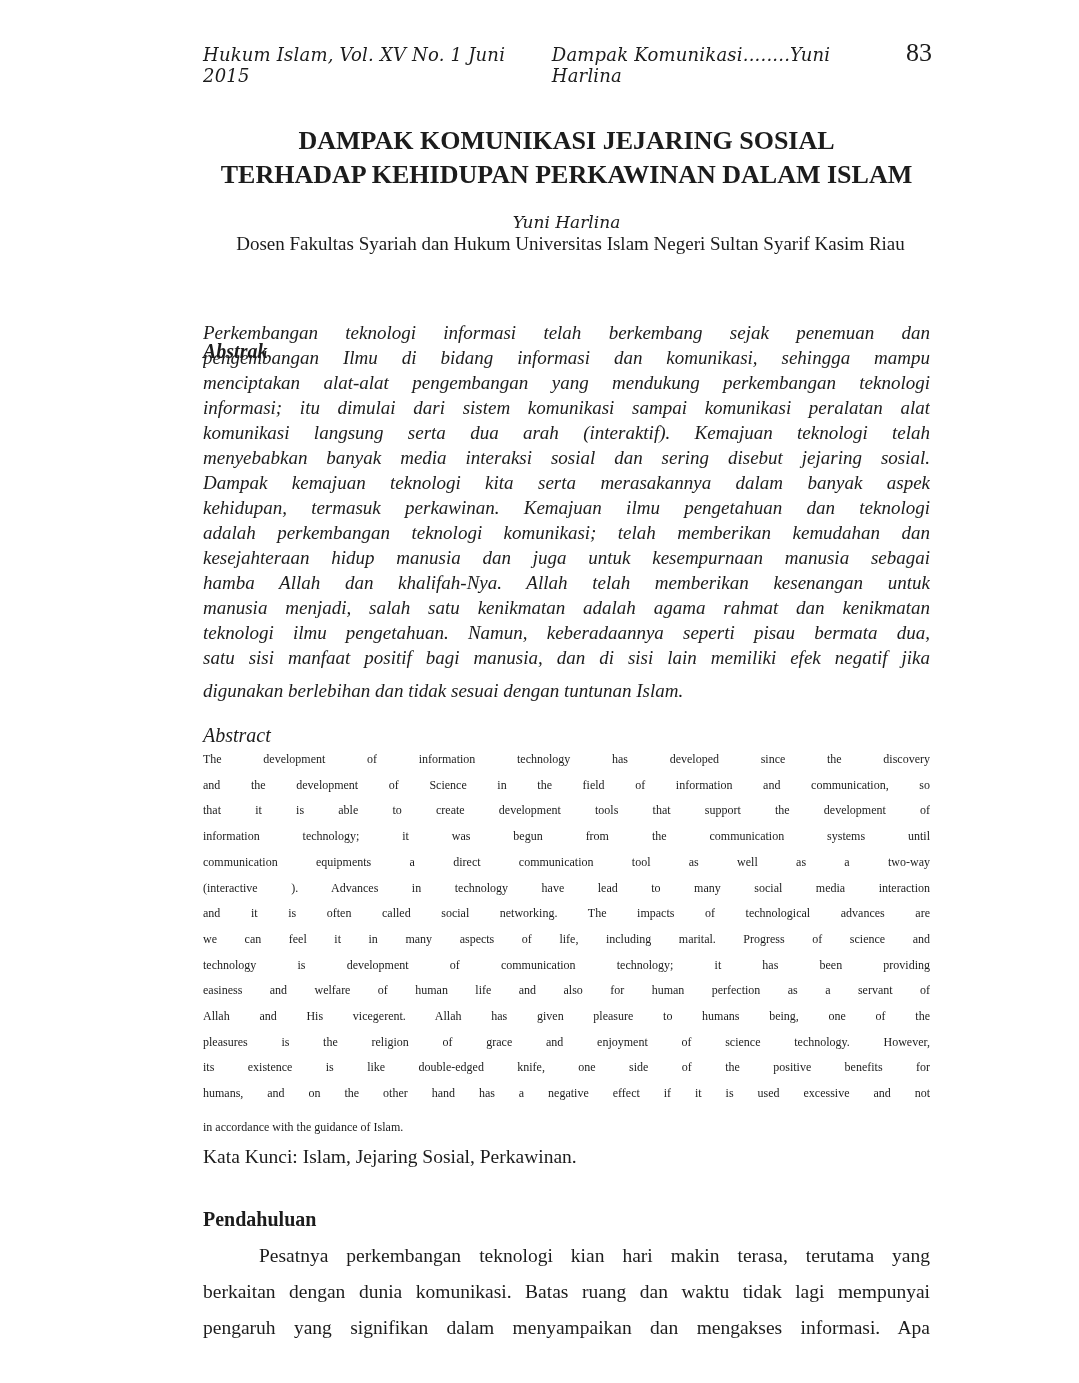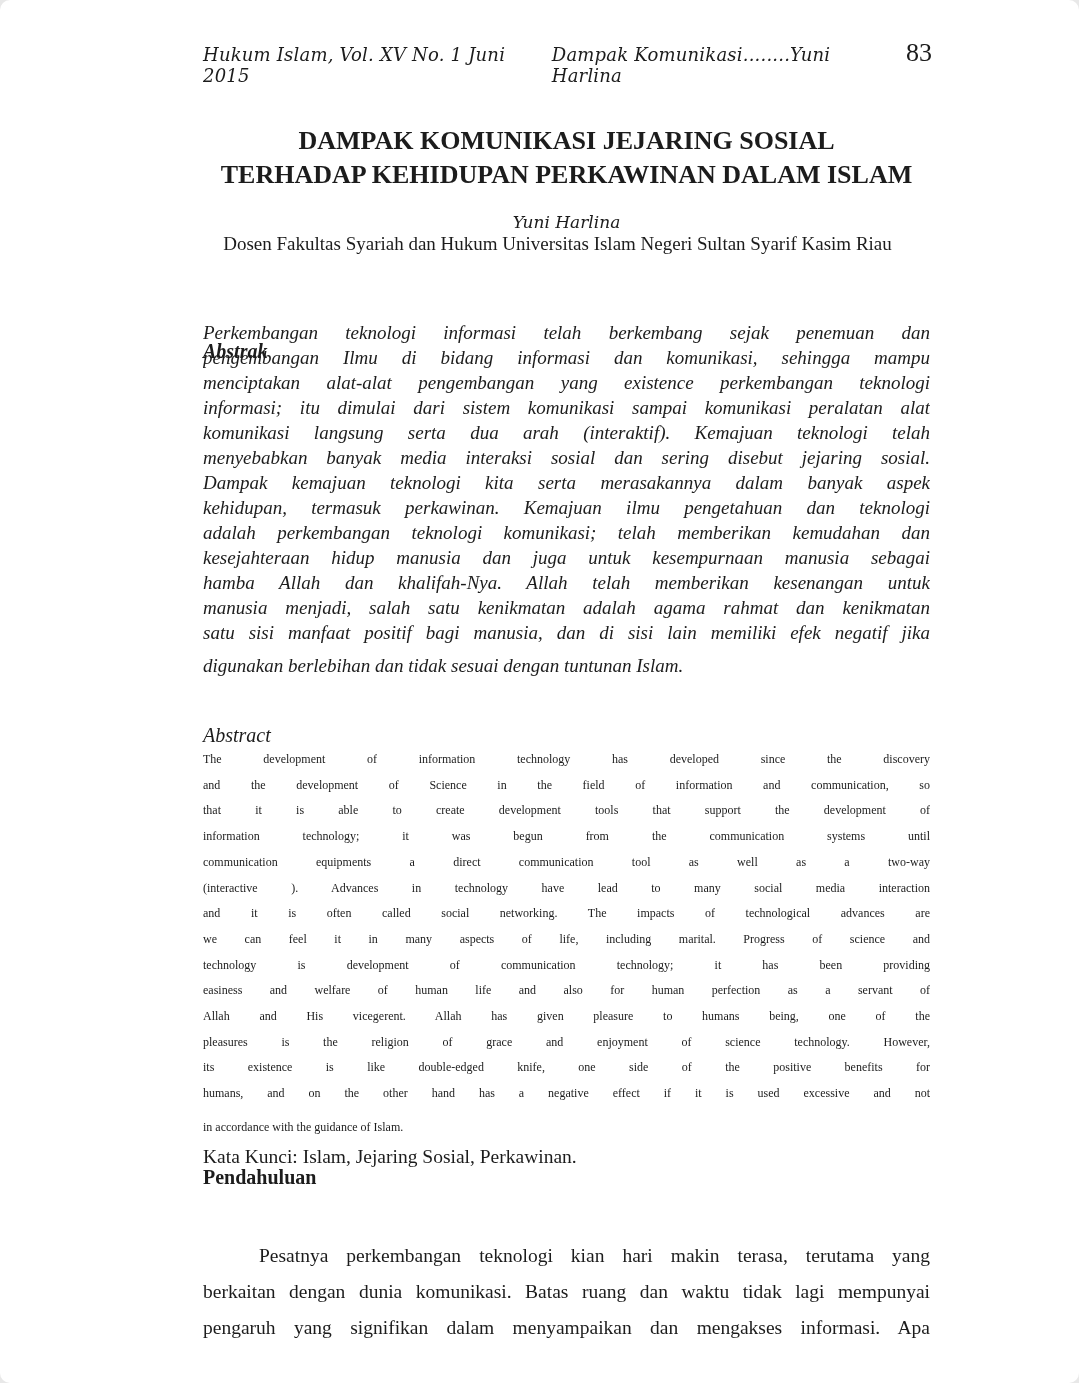--- a/index.html
+++ b/index.html
@@ -5,21 +5,20 @@
   * { margin: 0; padding: 0; box-sizing: border-box; }
   html, body { background: #e8e8e8; }
   .page {
     position: relative;
     width: 1079px;
     height: 1383px;
     background: #ffffff;
     color: #1c1c1c;
     font-family: "Liberation Serif", serif;
     overflow: hidden;
-    border-radius: 10px;
   }
   
   .running-header {
     position: absolute;
     top: 40px; left: 203px; width: 729px;
     display: flex; justify-content: space-between; align-items: baseline;
   }
   .script {
     font-family: "DejaVu Serif", serif;
     font-style: italic;
@@ -47,21 +46,21 @@
   .author-line {
     position: absolute;
     top: 212px; left: 203px; width: 727px;
     text-align: center;
     font-family: "DejaVu Serif", serif;
     font-style: italic;
     font-size: 17px;
   }
   .affiliation-line {
     position: absolute;
-    top: 233px; left: 194px; width: 727px;
+    top: 233px; left: 207px; width: 727px;
     text-align: center;
     font-size: 19px;
   }
   
   .abstrak-heading {
     position: absolute; top: 296px; left: 203px; width: 727px;
     font-size: 20px; font-weight: bold; font-style: italic; margin-top: 44px;
   }
   .abstrak-body {
     position: absolute; top: 320px; left: 203px; width: 727px;
@@ -74,21 +73,21 @@
   .abstract-body {
     position: absolute; top: 747px; left: 203px; width: 727px;
     font-size: 12px; line-height: 25.7px;
   }
   
   .keywords-line {
     position: absolute; top: 1146px; left: 203px; width: 727px;
     font-size: 19.5px;
   }
   .section-heading {
-    position: absolute; top: 1166px; left: 203px; width: 727px;
+    position: absolute; top: 1208px; left: 203px; width: 727px;
     font-size: 20px; font-weight: bold;
   }
   .intro-body {
     position: absolute; top: 1238px; left: 203px; width: 727px;
     font-size: 19.5px; line-height: 36px;
   }
   
   .jline {
     text-align: justify;
     text-align-last: justify;
@@ -118,30 +117,31 @@
 
   <div class="author-line">Yuni Harlina</div>
 
   <div class="affiliation-line">Dosen Fakultas Syariah dan Hukum Universitas Islam Negeri Sultan Syarif Kasim Riau</div>
 
   <div class="abstrak-heading">Abstrak</div>
 
   <div class="abstrak-body">
       <div class="jline">Perkembangan teknologi informasi telah berkembang sejak penemuan dan</div>
       <div class="jline">pengembangan Ilmu di bidang informasi dan komunikasi, sehingga mampu</div>
-      <div class="jline">menciptakan alat-alat pengembangan yang existence perkembangan teknologi</div>
+      <div class="jline">menciptakan alat-alat pengembangan yang mendukung perkembangan teknologi</div>
       <div class="jline">informasi; itu dimulai dari sistem komunikasi sampai komunikasi peralatan alat</div>
       <div class="jline">komunikasi langsung serta dua arah (interaktif). Kemajuan teknologi telah</div>
       <div class="jline">menyebabkan banyak media interaksi sosial dan sering disebut jejaring sosial.</div>
       <div class="jline">Dampak kemajuan teknologi kita serta merasakannya dalam banyak aspek</div>
       <div class="jline">kehidupan, termasuk perkawinan. Kemajuan ilmu pengetahuan dan teknologi</div>
       <div class="jline">adalah perkembangan teknologi komunikasi; telah memberikan kemudahan dan</div>
       <div class="jline">kesejahteraan hidup manusia dan juga untuk kesempurnaan manusia sebagai</div>
       <div class="jline">hamba Allah dan khalifah-Nya. Allah telah memberikan kesenangan untuk</div>
       <div class="jline">manusia menjadi, salah satu kenikmatan adalah agama rahmat dan kenikmatan</div>
+      <div class="jline">teknologi ilmu pengetahuan. Namun, keberadaannya seperti pisau bermata dua,</div>
       <div class="jline">satu sisi manfaat positif bagi manusia, dan di sisi lain memiliki efek negatif jika</div>
       <div class="jline jline-last">digunakan berlebihan dan tidak sesuai dengan tuntunan Islam.</div>
     </div>
 
   <div class="abstract-heading">Abstract</div>
 
   <div class="abstract-body">
       <div class="jline">The development of information technology has developed since the discovery</div>
       <div class="jline">and the development of Science in the field of information and communication, so</div>
       <div class="jline">that it is able to create development tools that support the development of</div>

